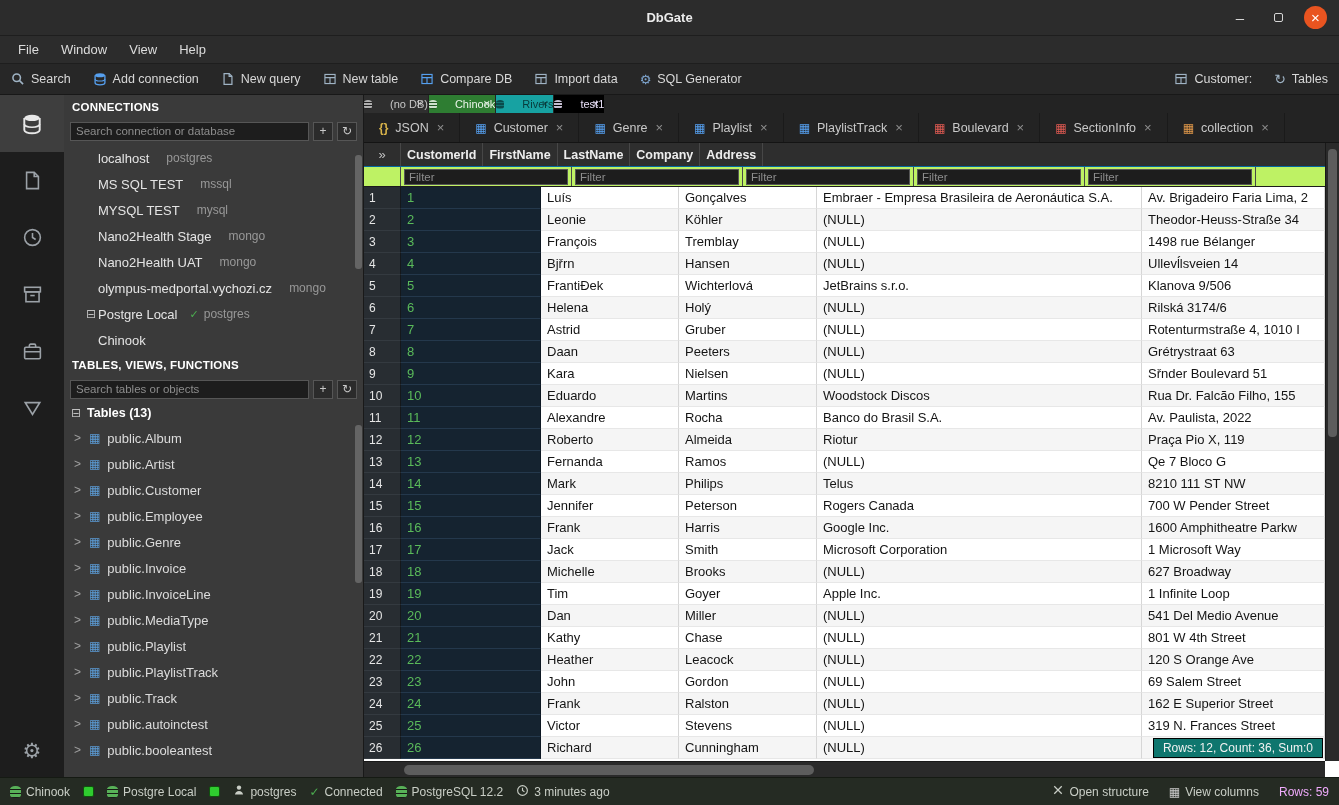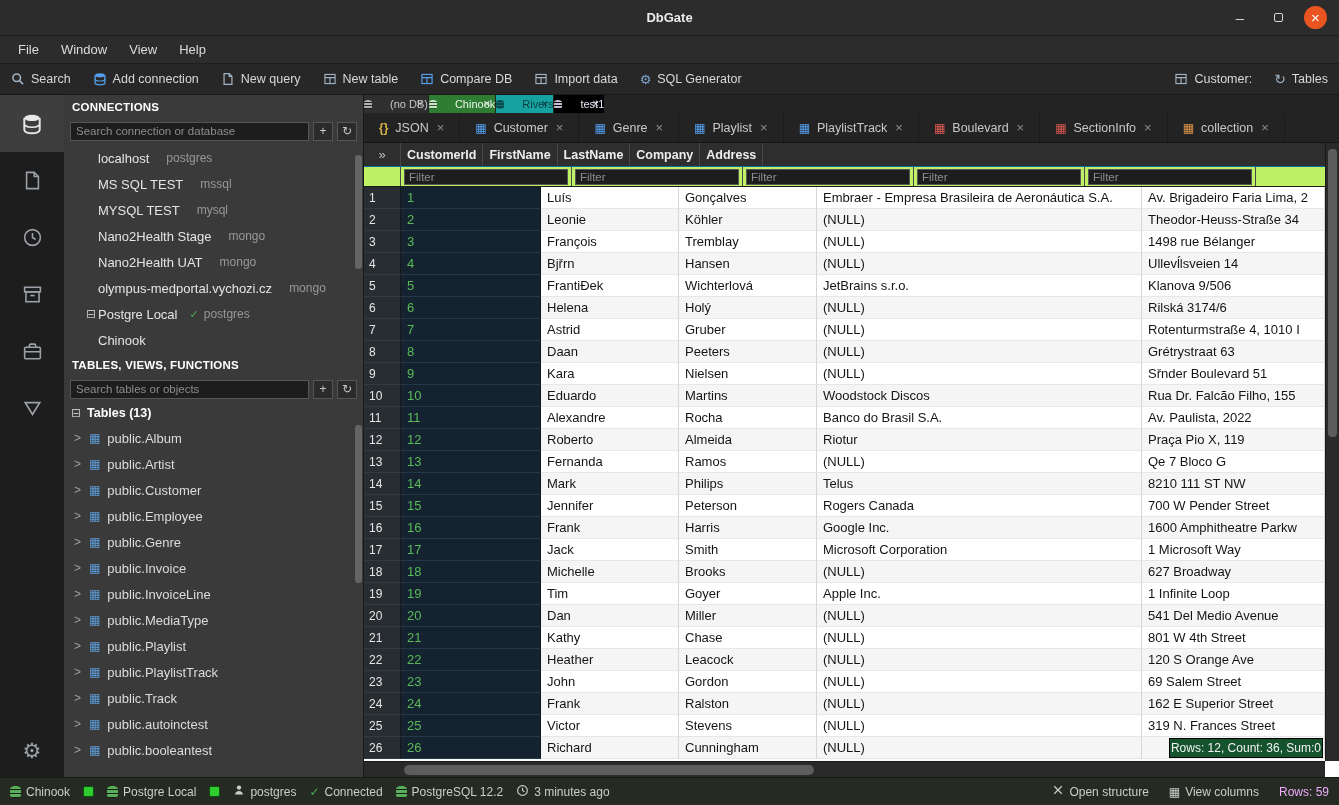--- a/index.html
+++ b/index.html
@@ -85,21 +85,21 @@
 .grows{flex:1;min-height:0;overflow:hidden;background:#fdfdfd}
 .grow{height:22px;display:flex;font-size:13px;color:#141414;background:#fff}
 .grows .grow:nth-of-type(even){background:#f5f5f5}
 .gc{display:flex;align-items:center;padding:0 6px;border-right:1px solid #d6d6d6;border-bottom:1px solid #e7e7e7;white-space:nowrap;overflow:hidden}
 .gc.rn{width:37px;flex:none;background:#282d32;color:#e6e6e6;font-size:12px;border-right:1px solid #15181b;border-bottom:1px solid #343a40;padding:0 5px}
 .gc.cid{background:#152330;color:#5aba5a;border-right:1px solid #0d1722;border-bottom:1px solid #24384c}
 .hscroll{height:16px;flex:none;background:#2a2a2a;border-top:1px solid #191919;position:relative}
 .hthumb{position:absolute;top:3px;left:40px;width:410px;height:10px;background:#5d5d5d;border-radius:5px}
 .vscroll{position:absolute;top:0;right:0;bottom:16px;width:14px;background:#2a2a2a;border-left:1px solid #191919}
 .vthumb{position:absolute;top:6px;left:2px;width:9px;height:288px;background:#5d5d5d;border-radius:4px}
-.stats{position:absolute;right:16px;bottom:19px;background:#14532d;border:1px solid #000;color:#f2f2f2;font-size:12px;padding:2px 1px;white-space:nowrap}
+.stats{position:absolute;right:16px;bottom:19px;background:#0f766e;border:1px solid #000;color:#f2f2f2;font-size:12px;padding:2px 9px;white-space:nowrap}
 
 .statusbar{height:28px;flex:none;background:#252b23;border-top:1px solid #151a13;display:flex;align-items:center;gap:13px;padding:0 10px;font-size:12px;color:#c9cec6}
 .st-item{display:flex;align-items:center;gap:5px;white-space:nowrap}
 .st-db{width:11px;height:12px;flex:none;border-radius:5px/3px;background:repeating-linear-gradient(to bottom,#58b158 0 3px,rgba(0,0,0,.4) 3px 3.9px)}
 .led{width:11px;height:11px;flex:none;background:#2fcc2f;border:1px solid #11510f;border-radius:2px}
 .st-check{color:#4caf50;font-weight:bold;font-size:12px}
 .st-right{margin-left:auto;display:flex;gap:20px;align-items:center}
 .vc-icon{color:#c9c9c9;font-size:12px}
 .rows-count{color:#f0abfc}
 </style>

